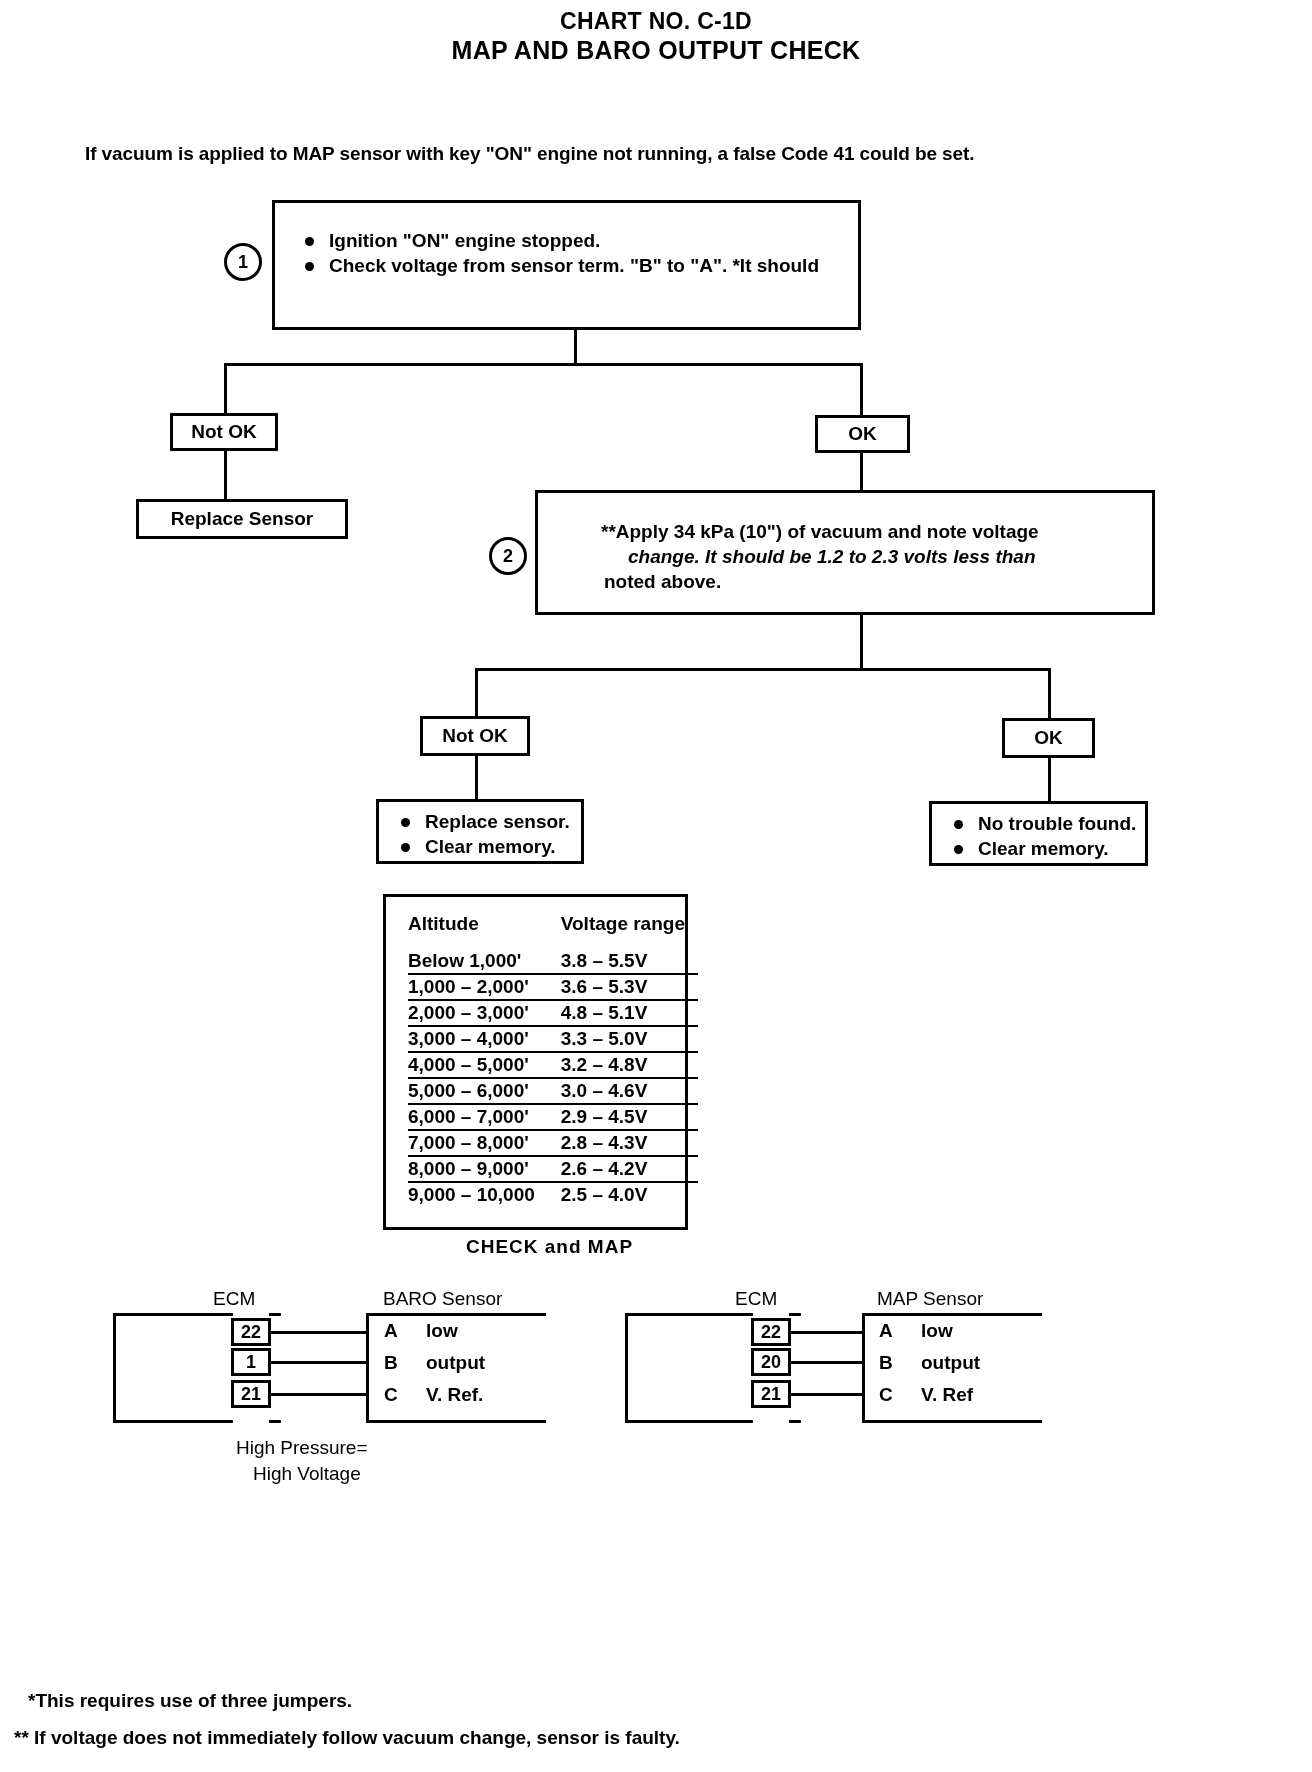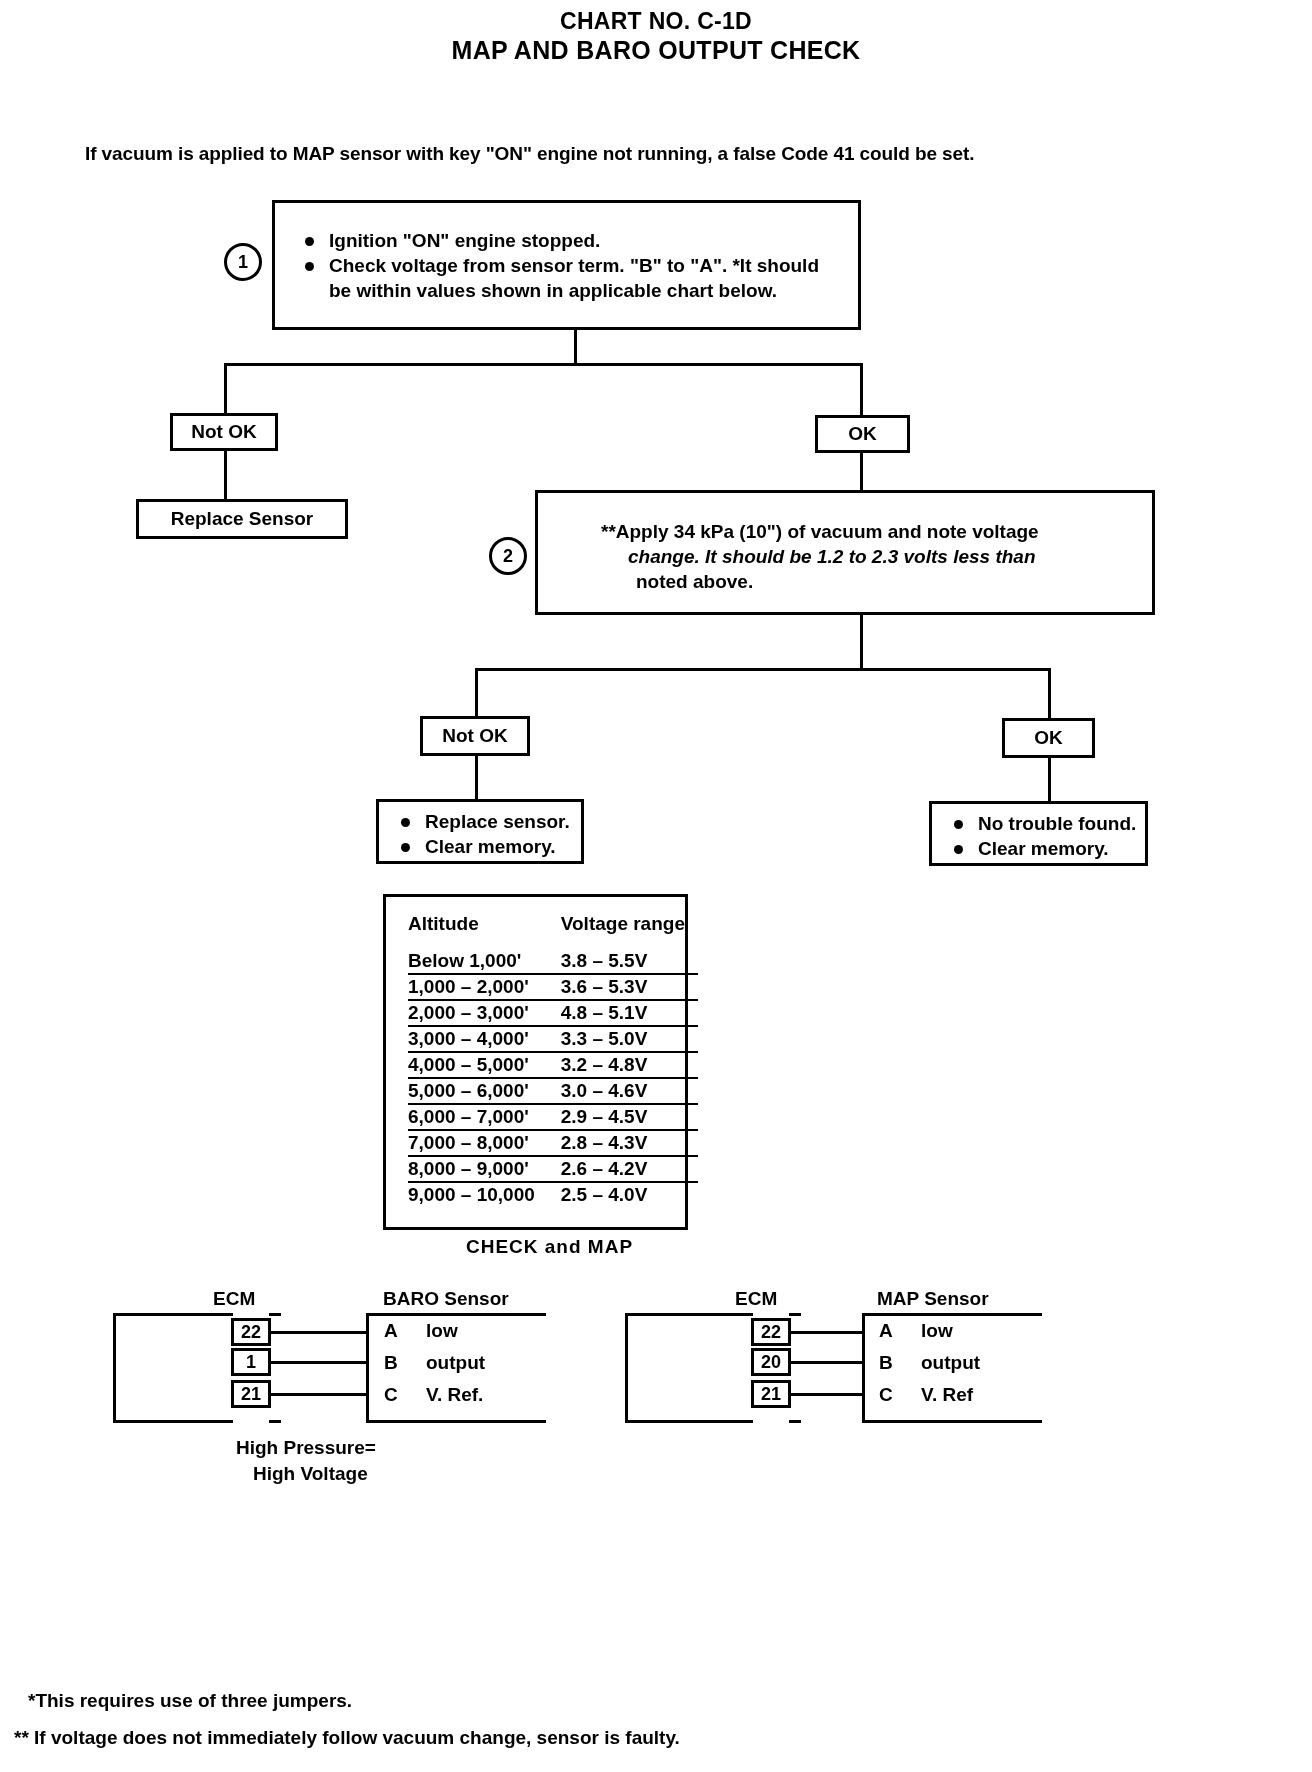--- a/index.html
+++ b/index.html
@@ -36,21 +36,21 @@
   .tbl{position:absolute;left:22px;top:14px;width:290px;border-collapse:collapse;}
   .tbl th{font-size:19px;font-weight:bold;padding:2px 0 14px 0;text-align:left;}
   .tbl th.c2{text-align:left;padding-left:14px;}
   .tbl td{font-size:19px;font-weight:bold;padding:0;line-height:24px;
           border-bottom:2px solid #000;white-space:nowrap;}
   .tbl tr:last-child td{border-bottom:none;}
   .tbl td.c2{padding-left:14px;}
   #baro-map-caption{left:383px;top:1236px;width:333px;text-align:center;
                     font-size:19px;font-weight:bold;letter-spacing:1px;}
   
-  .wire-label{font-size:19px;font-weight:bold;}
+  .wire-label{font-size:19px;font-weight:normal;}
   .pinbox{box-sizing:border-box;border:3px solid #000;background:#fff;
           display:flex;align-items:center;justify-content:center;
           font-size:18px;font-weight:bold;}
   .sensrow{font-size:19px;font-weight:bold;white-space:nowrap;}
   
   .foot{font-size:19px;font-weight:bold;}
 </style>
 </head>
 <body>
 
@@ -61,21 +61,20 @@
   <div class="abs" id="intro">If vacuum is applied to MAP sensor with key "ON" engine not running, a false Code 41 could be set.</div>
 
   <div class="abs circ" style="left:224px;top:243px;">
     <span>1</span>
   </div>
   <div class="abs box" style="left:272px;top:200px;width:589px;height:130px;">
     <ul class="blist" style="margin-top:25px;margin-left:24px;">
       <li>Ignition "ON" engine stopped.</li>
       <li>Check voltage from sensor term. "B" to "A". *It should</li>
     </ul>
-    <div class="plain" style="margin-left:54px;">be within values shown in applicable chart below.</div>
   </div>
 
   <div class="ln-v" style="left:574px;top:330px;height:33px;"></div>
   <div class="ln-h" style="left:224px;top:363px;width:639px;"></div>
   <div class="ln-v" style="left:224px;top:363px;height:52px;"></div>
   <div class="ln-v" style="left:860px;top:363px;height:52px;"></div>
 
   <div class="abs boxsm" style="left:170px;top:413px;width:108px;height:38px;">
     <span>Not OK</span>
   </div>
@@ -89,21 +88,21 @@
     <span>OK</span>
   </div>
   <div class="ln-v" style="left:860px;top:453px;height:38px;"></div>
 
   <div class="abs circ" style="left:489px;top:537px;">
     <span>2</span>
   </div>
   <div class="abs box" style="left:535px;top:490px;width:620px;height:125px;">
     <div class="plain" style="margin-top:26px;margin-left:63px;">**Apply 34 kPa (10") of vacuum and note voltage</div>
     <div class="plain" style="margin-left:90px;font-style:italic;">change. It should be 1.2 to 2.3 volts less than</div>
-    <div class="plain" style="margin-left:98px;">noted above.</div>
+    <div class="plain" style="margin-left:66px;">noted above.</div>
   </div>
 
   <div class="ln-v" style="left:860px;top:615px;height:53px;"></div>
   <div class="ln-h" style="left:475px;top:668px;width:576px;"></div>
   <div class="ln-v" style="left:475px;top:668px;height:50px;"></div>
   <div class="ln-v" style="left:1048px;top:668px;height:50px;"></div>
 
   <div class="abs boxsm" style="left:420px;top:716px;width:110px;height:40px;">
     <span>Not OK</span>
   </div>

